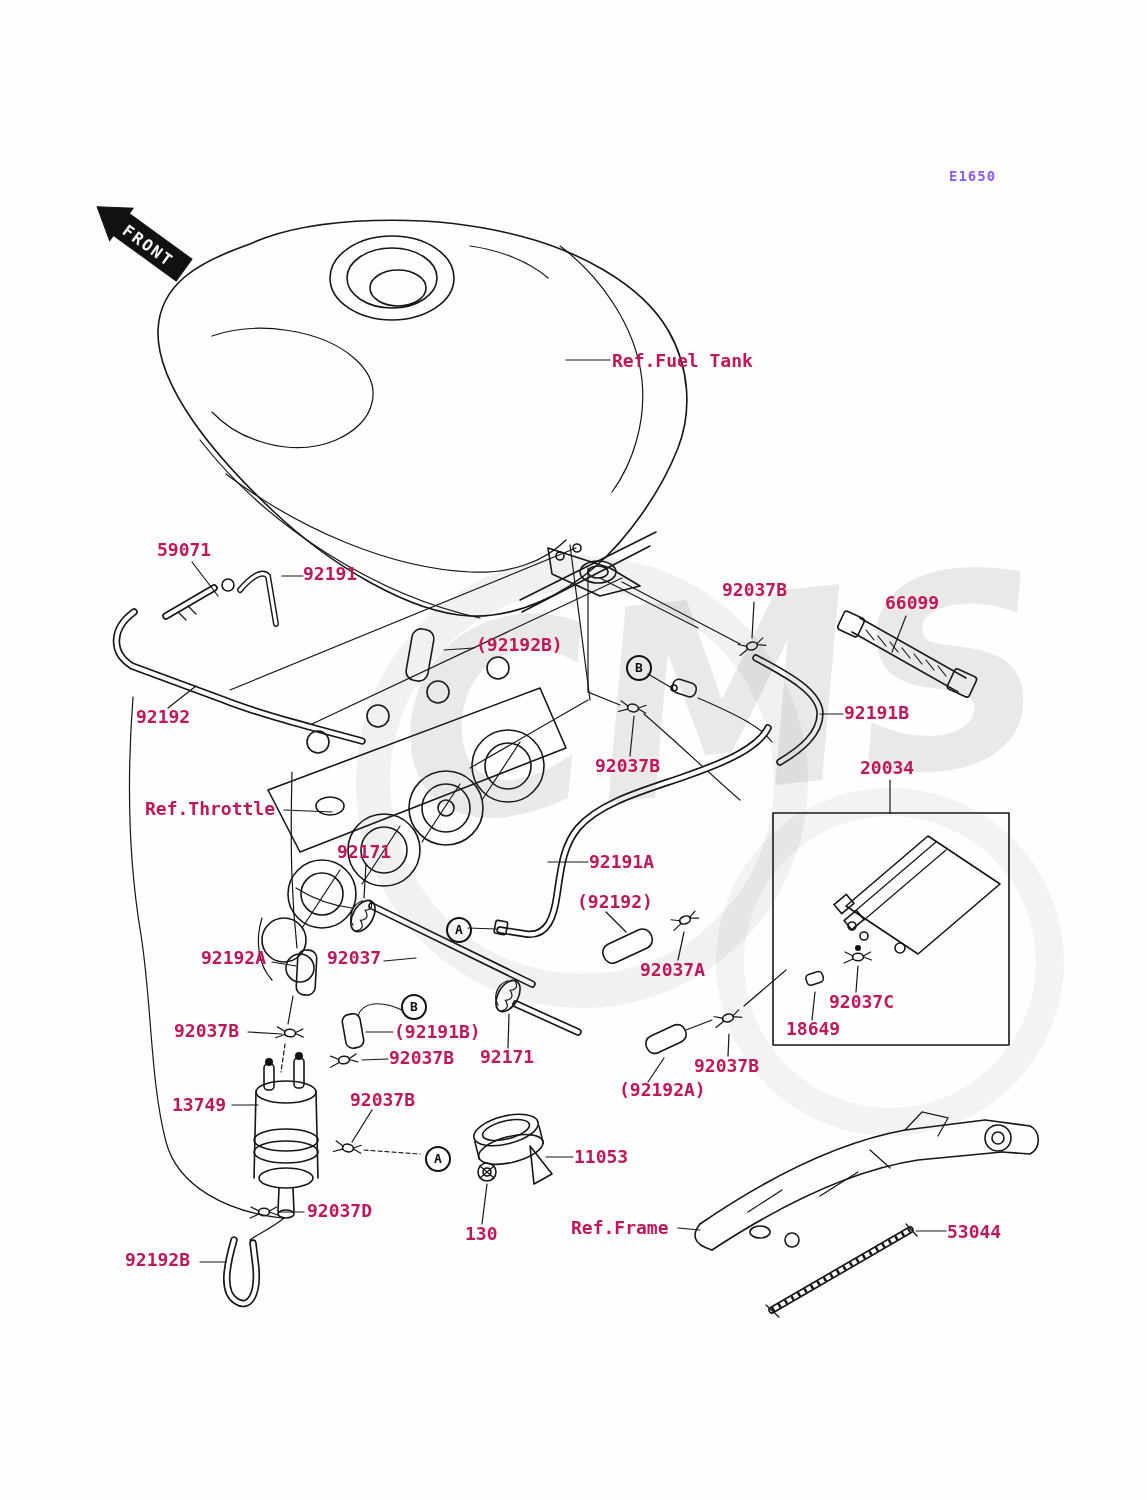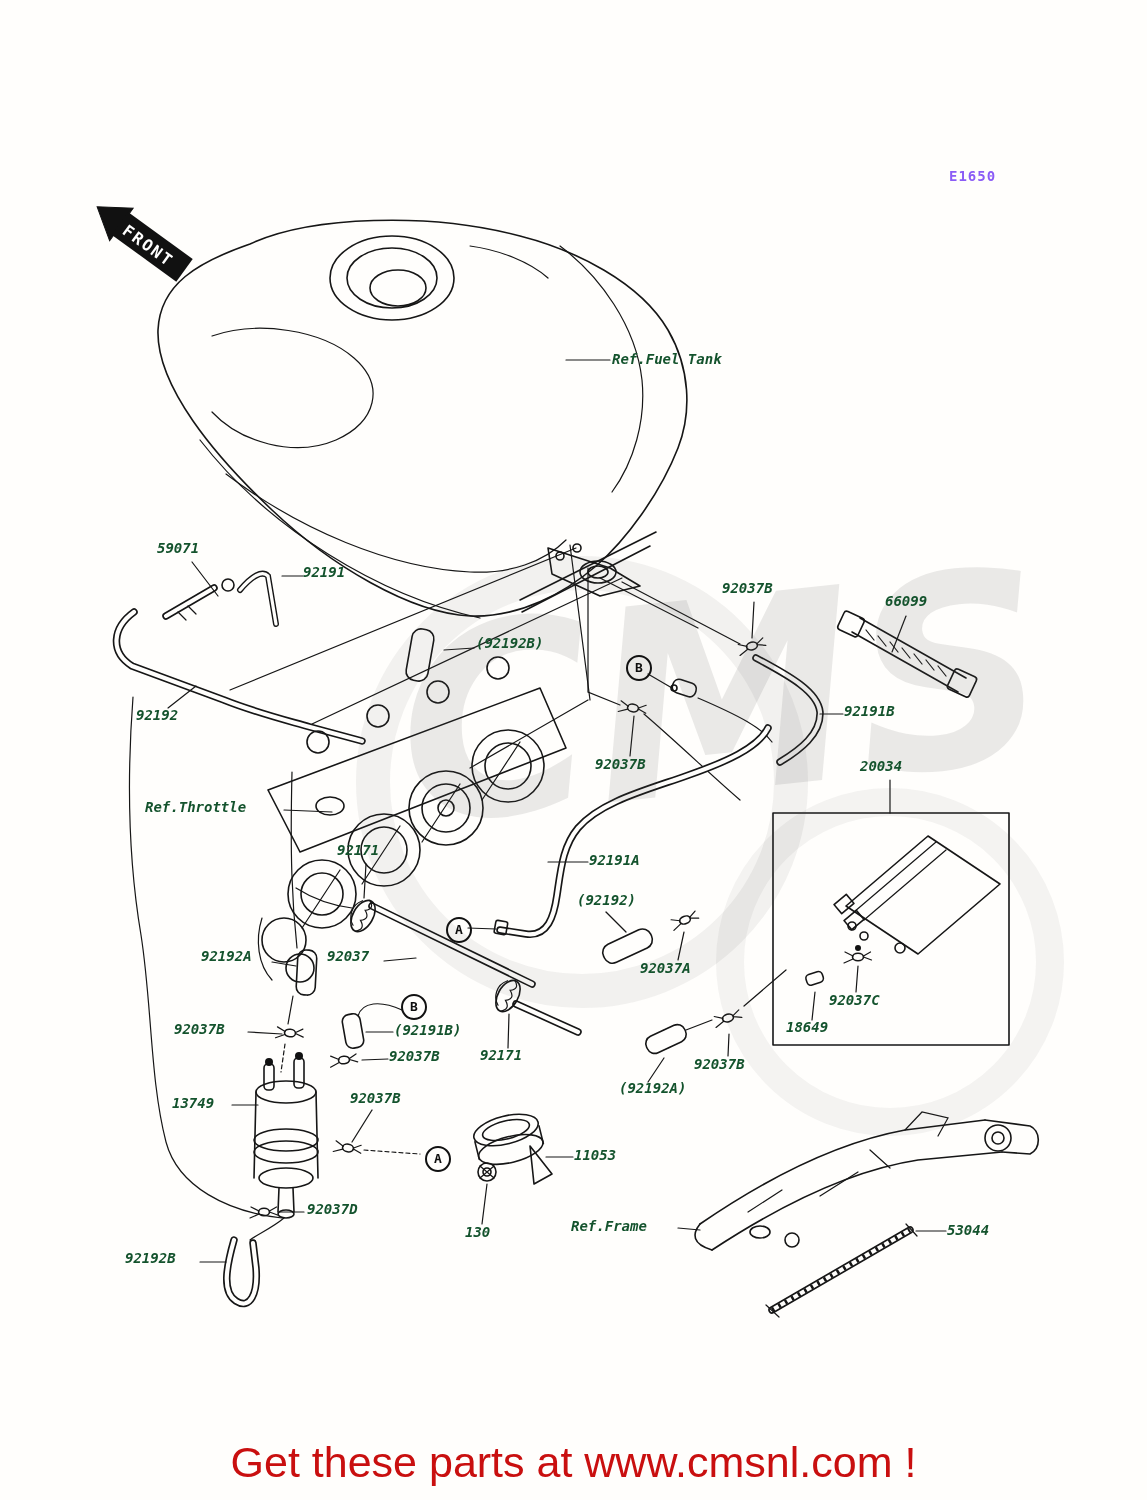--- a/index.html
+++ b/index.html
@@ -6,21 +6,21 @@
   body{width:1147px;height:1500px;position:relative;background:#fffefc;overflow:hidden;
        font-family:"Liberation Sans",sans-serif;}
   .stage{position:absolute;left:0;top:0;width:1147px;height:1500px;}
 
   
   .page-title{position:absolute;left:18px;top:22px;font-size:30px;letter-spacing:1px;
               color:#6e6e6e;font-family:"Liberation Sans",sans-serif;white-space:nowrap;}
   .diagram-code{position:absolute;left:949px;top:168px;font:bold 14px "DejaVu Sans Mono",monospace;
                 color:#8b5cf6;letter-spacing:1px;}
   .lbl{position:absolute;font-family:"DejaVu Sans Mono","Liberation Mono",monospace;
-       font-weight:bold;font-size:14px;color:#14532d;white-space:nowrap;line-height:1;font-style:italic;}
+       font-weight:bold;font-size:18px;color:#be185d;white-space:nowrap;line-height:1;}
   .callout{position:absolute;width:22px;height:22px;border:2px solid #111;border-radius:50%;
            font:bold 13px/22px "DejaVu Sans Mono",monospace;color:#0e0e0e;text-align:center;
            background:rgba(255,255,255,.0);}
   .footer-banner{position:absolute;left:0;top:1438px;width:1147px;text-align:center;
                  font-size:43px;color:#c90f0f;font-family:"Liberation Sans",sans-serif;}
 
   
   .wm{position:absolute;pointer-events:none;}
   .wm-ring1{left:356px;top:556px;width:384px;height:384px;border:34px solid rgba(70,70,70,.07);border-radius:50%;}
   .wm-ring2{left:716px;top:788px;width:292px;height:292px;border:28px solid rgba(70,70,70,.06);border-radius:50%;}
@@ -282,21 +282,20 @@
       <path class="thin" d="M916,1231 L946,1231"></path>
       <path class="thin" d="M200,1262 L226,1262"></path>
       <path class="thin" d="M648,1082 L664,1058"></path>
       <path class="thin" d="M728,1056 L729,1034"></path>
       <path class="thin" d="M402,1010 C380,1000 362,1002 358,1016"></path>
     </g>
   </svg>
 
   
   <div class="diagram-code">E1650</div>
-  <div class="footer-banner">Get these parts at www.cmsnl.com !</div>
 
   
   <div class="lbl" style="left:612px;top:352px">Ref.Fuel Tank</div>
   <div class="lbl" style="left:157px;top:541px">59071</div>
   <div class="lbl" style="left:303px;top:565px">92191</div>
   <div class="lbl" style="left:136px;top:708px">92192</div>
   <div class="lbl" style="left:476px;top:636px">(92192B)</div>
   <div class="lbl" style="left:722px;top:581px">92037B</div>
   <div class="lbl" style="left:885px;top:594px">66099</div>
   <div class="lbl" style="left:844px;top:704px">92191B</div>

